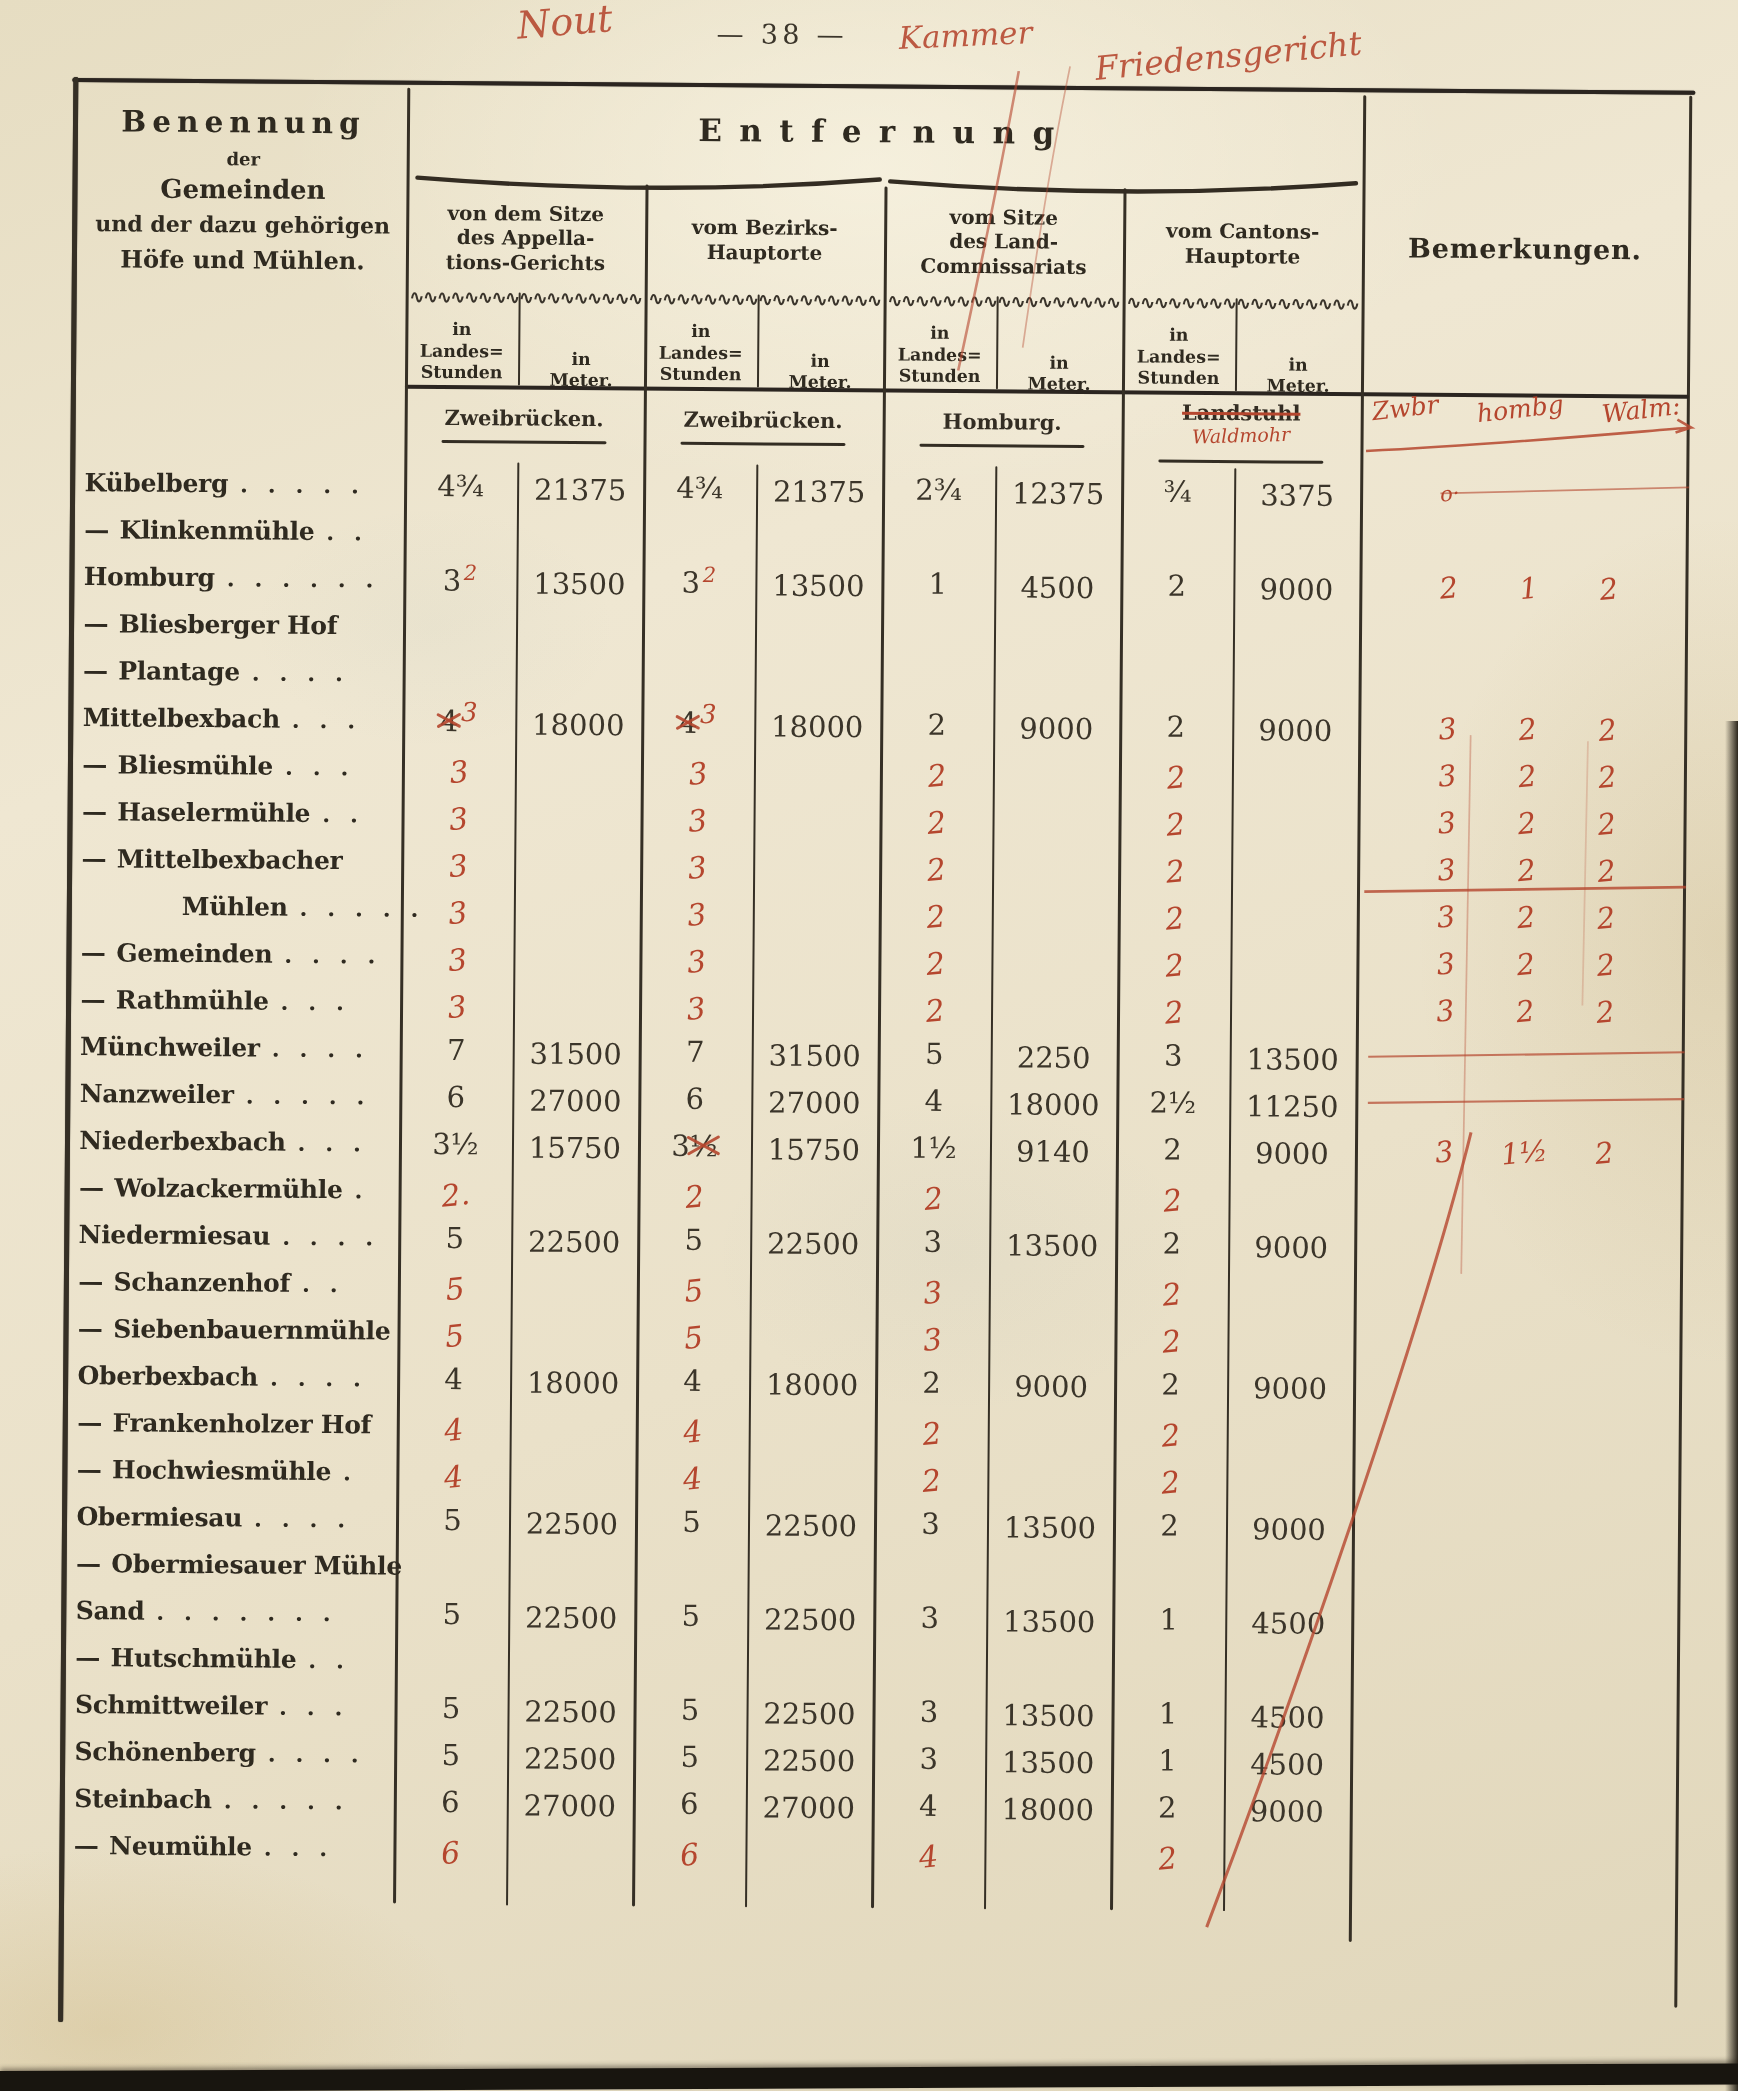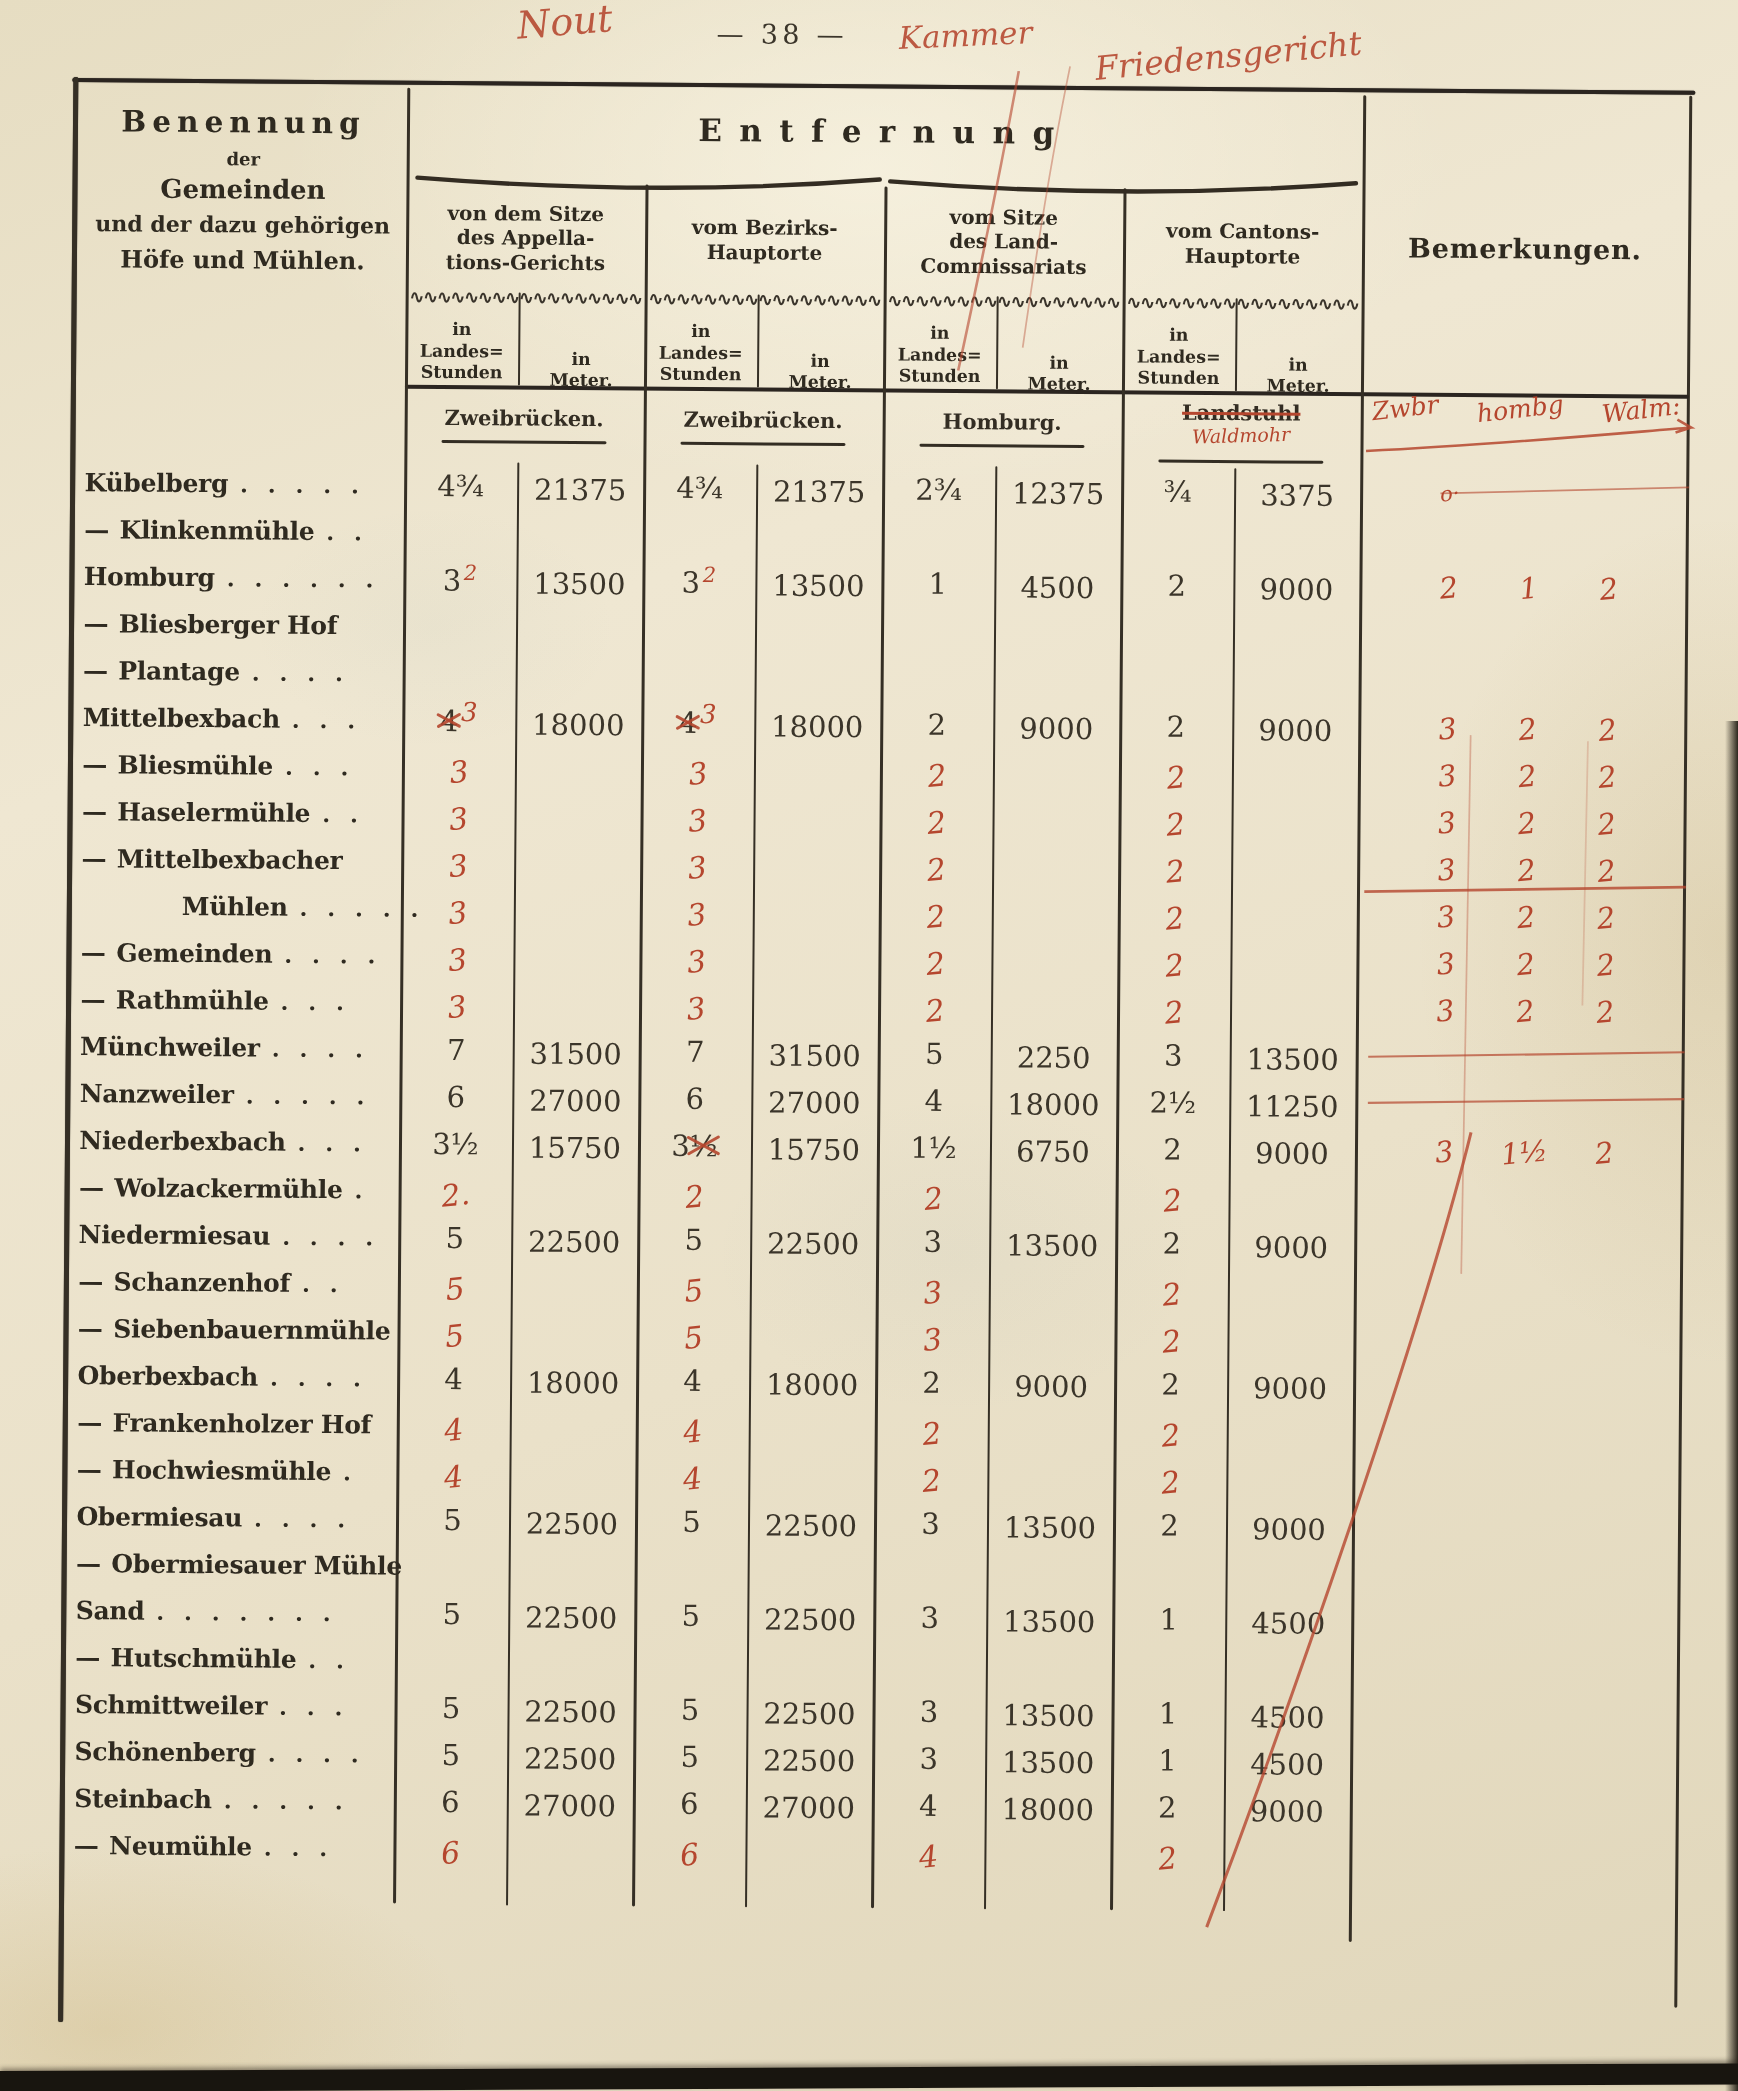--- a/index.html
+++ b/index.html
@@ -399,21 +399,21 @@
             <div class="val meter"><span class="printnum">11250</span></div>
             <div class="rmkcell"></div>
           </div>
           <div class="row">
             <div class="ncell"><span>Niederbexbach</span><span class="ldr">. . .</span></div>
             <div class="val"><span class="printnum">3½</span></div>
             <div class="val meter"><span class="printnum">15750</span></div>
             <div class="val"><span class="printnum">3</span><span class="xstrike printnum">½</span></div>
             <div class="val meter"><span class="printnum">15750</span></div>
             <div class="val"><span class="printnum">1½</span></div>
-            <div class="val meter"><span class="printnum">6750</span></div>
+            <div class="val meter"><span class="printnum">9140</span></div>
             <div class="val"><span class="printnum">2</span></div>
             <div class="val meter"><span class="printnum">9000</span></div>
             <div class="rmkcell">
               <div class="rmk"><span>3</span></div>
               <div class="rmk"><span>1½</span></div>
               <div class="rmk"><span>2</span></div>
             </div>
           </div>
           <div class="row">
             <div class="ncell"><span class="dash">—</span><span>Wolzackermühle</span><span class="ldr">.</span></div>

